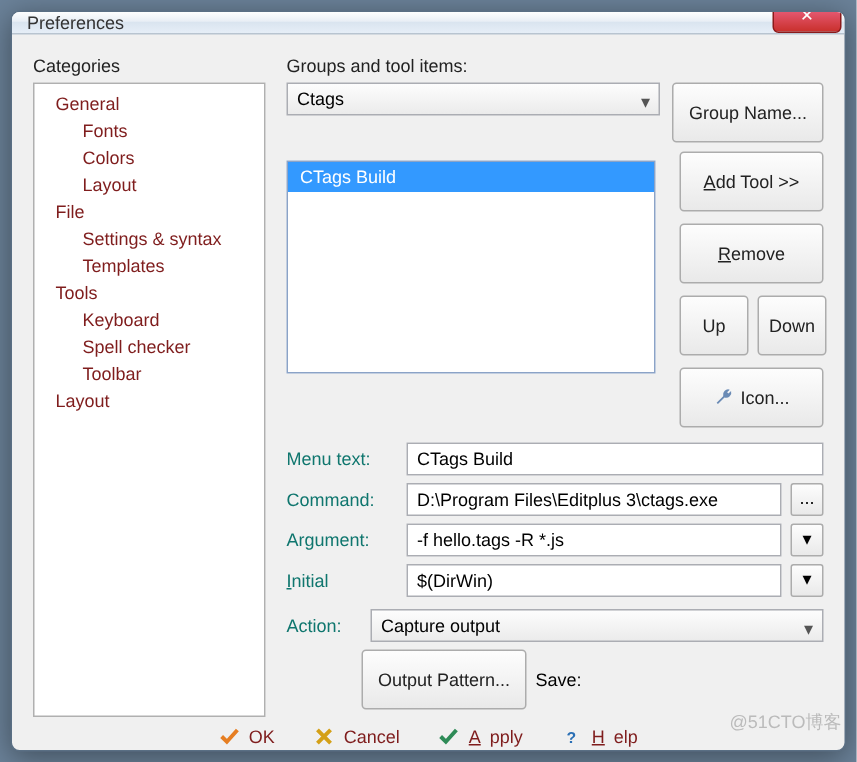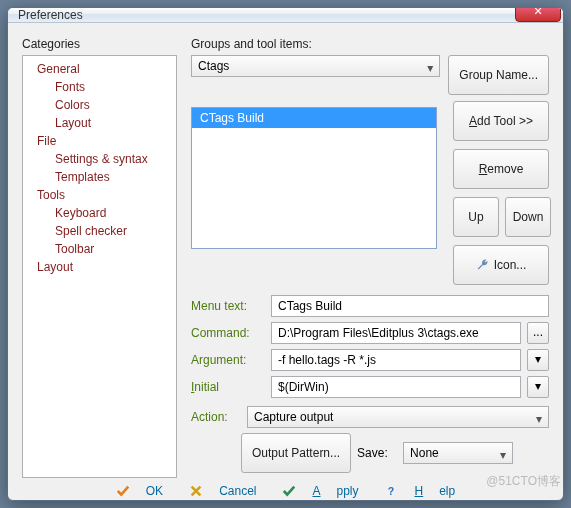--- a/index.html
+++ b/index.html
@@ -21,27 +21,27 @@
 .sel-group::after{content:"▾";position:absolute;right:6px;top:2px;color:#555}
 .btn{height:40px;min-width:86px;border:1px solid #acacac;background:linear-gradient(#fdfdfd,#e9e9e9);border-radius:3px;padding:0 10px;cursor:pointer;display:inline-flex;align-items:center;justify-content:center;color:#222}
 .btn.sm{min-width:46px}
 .side-btns{width:96px;display:flex;flex-direction:column;gap:8px}
 .side-btns .row2{display:flex;gap:6px}
 .listbox{flex:1;height:142px;border:1px solid #8ba3c7;background:#fff;margin-top:6px;margin-right:8px}
 .listitem{background:#3399ff;color:#fff;padding:3px 8px;cursor:pointer}
 .mid{display:flex;gap:8px;margin-top:6px}
 .form{margin-top:10px}
 .frow{display:flex;align-items:center;margin-bottom:5px;gap:6px}
-.flab{width:74px;color:#4d7c0f}
+.flab{width:74px;color:#0f766e}
 .finp{flex:1;height:22px;border:1px solid #abadb3;background:#fff;padding:0 6px;line-height:20px}
 .fbtnsm{width:22px;height:22px;border:1px solid #acacac;background:linear-gradient(#fdfdfd,#e9e9e9);border-radius:2px;text-align:center;line-height:18px;cursor:pointer}
 .sel-wide{flex:1;height:22px;border:1px solid #abadb3;background:linear-gradient(#fdfdfd,#ebebeb);padding:0 6px;line-height:20px;position:relative;cursor:pointer}
 .sel-wide::after{content:"▾";position:absolute;right:6px;top:2px;color:#555}
 .footer{height:48px;border-top:0;display:flex;align-items:center;justify-content:center;gap:26px;padding:0 14px}
-.fbtn{display:flex;align-items:center;gap:16px;cursor:pointer;color:#0369a1}
+.fbtn{display:flex;align-items:center;gap:6px;cursor:pointer;color:#7f1d1d}
 .ico{width:14px;height:14px;display:inline-block}
 .wm{position:absolute;right:10px;bottom:18px;color:#bbb;font-size:12px}
 u.hot{text-decoration:underline}
 .wrench{width:14px;height:14px;display:inline-block;margin-right:4px}
 </style>
 </head>
 <body>
 
 <div class="win">
   <div class="tbar">
@@ -125,21 +125,20 @@
           <div class="finp">$(DirWin)</div>
           <div class="fbtnsm">▾</div>
         </div>
         <div class="frow" style="margin-top:8px">
           <div class="flab" style="width:50px">Action:</div>
           <div class="sel-wide"><span>Capture output</span></div>
         </div>
         <div class="frow" style="margin-top:4px;padding-left:50px">
           <div class="btn" style="min-width:110px">Output Pattern...</div>
           <div style="width:40px;text-align:left;padding-right:4px">Save:</div>
-          <div class="sel-wide" style="flex:0 0 110px"><span>None</span></div>
         </div>
       </div>
     </div>
   </div>
 
   <div class="footer">
     <div class="fbtn">
       <svg class="ico" viewBox="0 0 16 16">
           <path fill="none" stroke="#e67e22" stroke-width="3" d="M2 8l4 4 8-9"></path>
         </svg>

